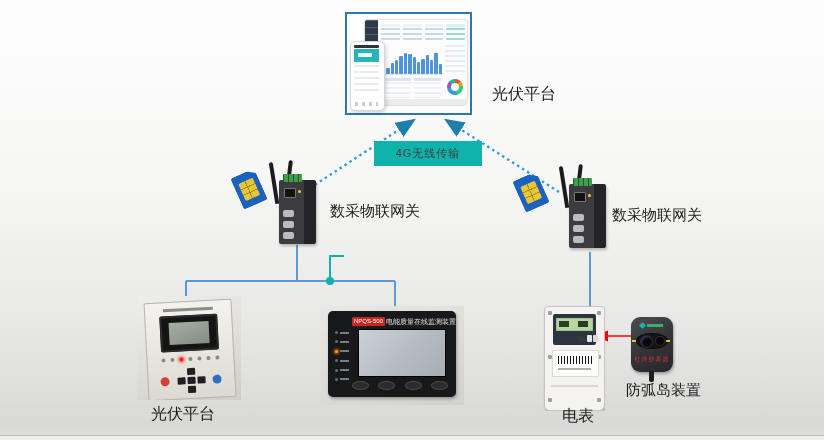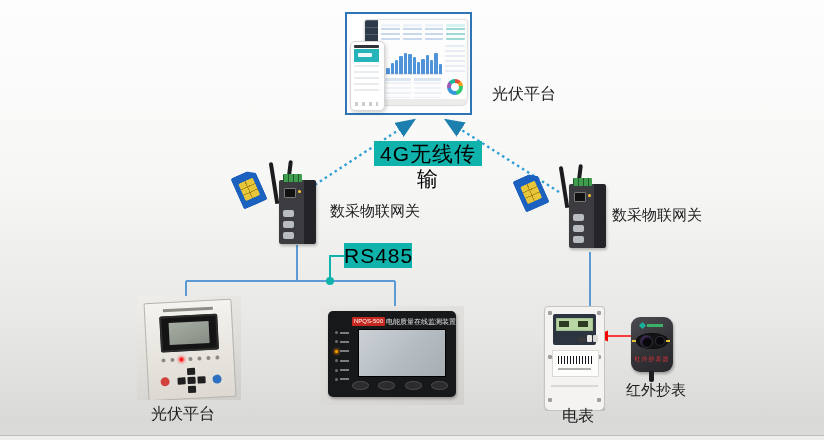--- a/index.html
+++ b/index.html
@@ -10,22 +10,22 @@
   .dotted{stroke:var(--c-dotted,#2f9fd6);stroke-width:2.4;stroke-dasharray:2.5 3.4;fill:none;}
   .solid{stroke:var(--c-solid,#5b9bd5);stroke-width:2;fill:none;}
   .tealline{stroke:var(--c-teal,#10b3ab);stroke-width:2;fill:none;}
   .redline{stroke:var(--c-red,#f00);stroke-width:1.6;fill:none;}
   .pinkellipse{stroke:var(--c-pink,#e91e63);stroke-width:1.6;fill:none;}
   .junction{fill:var(--c-teal,#10b3ab);}
   .arrowhead-blue{fill:var(--c-arrow,#1c7fae);}
   .arrowhead-red{fill:var(--c-red,#f00);}
 
   .label{position:absolute;color:#1c1c1c;white-space:nowrap;}
-  .badge{position:absolute;background:var(--c-teal,#10b3ab);color:#000000;text-align:center;
-         font-size:21px;letter-spacing:1px;}
+  .badge{position:absolute;background:var(--c-teal,#10b3ab);color:#404040;text-align:center;
+         font-size:11px;letter-spacing:1px;}
 
   
   .platform{position:absolute;left:345px;top:12px;width:123px;height:99px;background:#fff;
     border:2px solid var(--c-border,#2e75b6);}
   .lp-screen{position:absolute;left:17px;top:5px;width:102px;height:80px;background:#fdfdfd;
     border:1px solid #e2e2e2;border-radius:3px;box-shadow:0 1px 3px rgba(0,0,0,.12);}
   .lp-base{position:absolute;left:12px;top:85px;width:108px;height:6px;background:#ececeb;
     border-radius:0 0 5px 5px;box-shadow:0 1px 1px rgba(0,0,0,.15);}
   .lp-sidebar{position:absolute;left:0;top:0;width:13px;height:100%;background:#2c3a49;
     border-radius:2px 0 0 2px;
@@ -235,21 +235,20 @@
       <div class="ph-header">
         <div class="ph-num"></div>
       </div>
       <div class="ph-rows"></div>
       <div class="ph-dock"></div>
     </div>
   </div>
   <div class="label" style="left:492px;top:84px;font-size:16px;">光伏平台</div>
 
   <div class="badge" style="left:374px;top:141px;width:108px;height:25px;line-height:25px;">4G无线传输</div>
-  <div class="badge" style="left:344px;top:243px;width:68px;height:25px;line-height:25px;">RS485</div>
 
   <div class="sim" style="left:236px;top:172px;">
     <div class="sim-chip"></div>
   </div>
   <div class="gateway" style="left:262px;top:160px;">
     <div class="gw-ant1"></div>
     <div class="gw-ant2"></div>
     <div class="gw-body">
       <div class="gw-term"></div>
       <div class="gw-eth"></div>
@@ -379,16 +378,16 @@
       <div class="ir-oval">
         <div class="ir-lens1"></div>
         <div class="ir-lens2"></div>
       </div>
       <div class="ir-mark ir-mk1"></div>
       <div class="ir-mark ir-mk2"></div>
       <div class="ir-text">红外抄表器</div>
     </div>
     <div class="ir-cable"></div>
   </div>
-  <div class="label" style="left:626px;top:381px;font-size:15px;">红外抄表</div>
+  <div class="label" style="left:626px;top:381px;font-size:15px;">防弧岛装置</div>
 
   <div class="footer-bar"></div>
 </div>
 
 </body></html>

